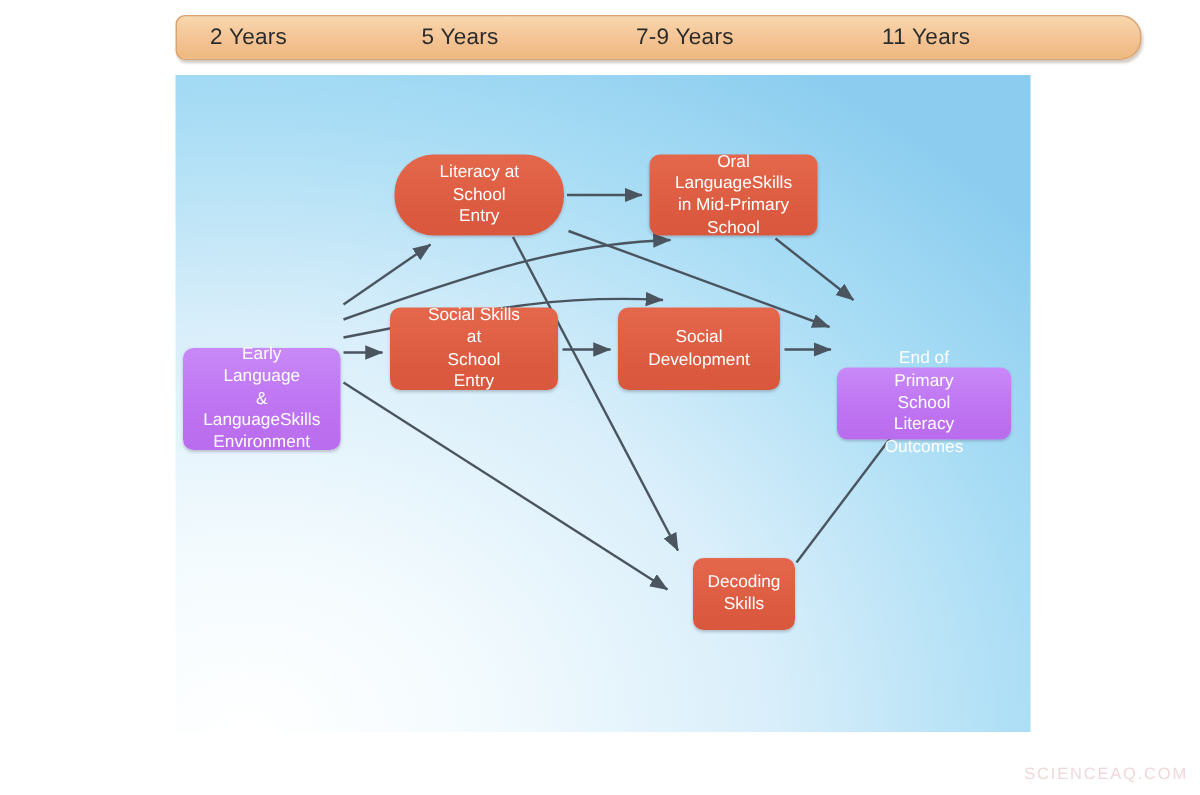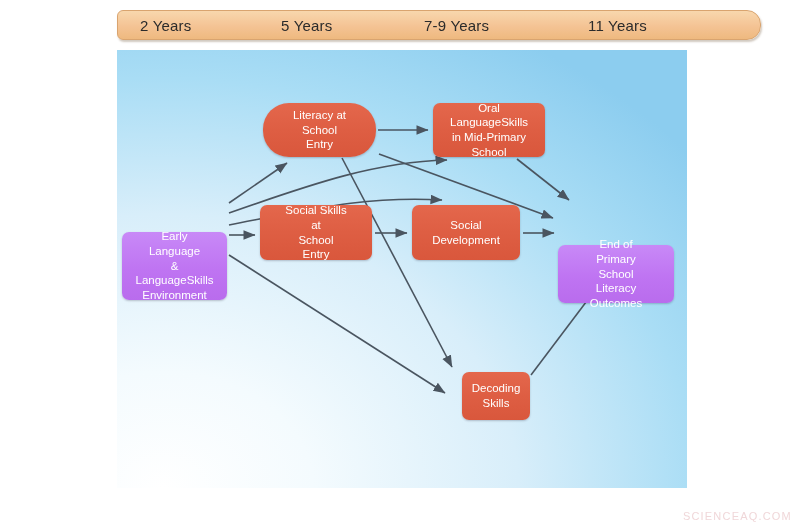--- a/index.html
+++ b/index.html
@@ -132,21 +132,21 @@
             <span>at</span>
             <span>School Entry</span>
           </div>
         </div>
         <div class="node node-orange" style="left: 295px; top: 155px; width: 108px; height: 55px;">
           <div>
             <span>Social</span>
             <span>Development</span>
           </div>
         </div>
-        <div class="node node-purple" style="left: 441px; top: 155px; width: 116px; height: 58px;">
+        <div class="node node-purple" style="left: 441px; top: 155px; width: 116px; height: 48px;">
           <div>
             <span>End of Primary School</span>
             <span>Literacy Outcomes</span>
           </div>
         </div>
         <div class="node node-orange" style="left: 345px; top: 322px; width: 68px; height: 48px;">
           <div>
             <span>Decoding</span>
             <span>Skills</span>
           </div>

